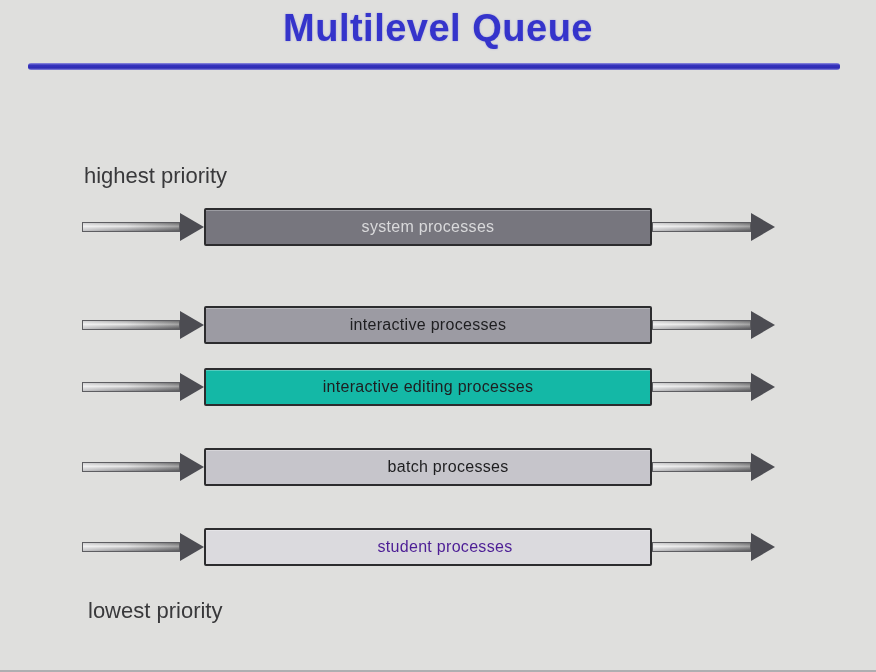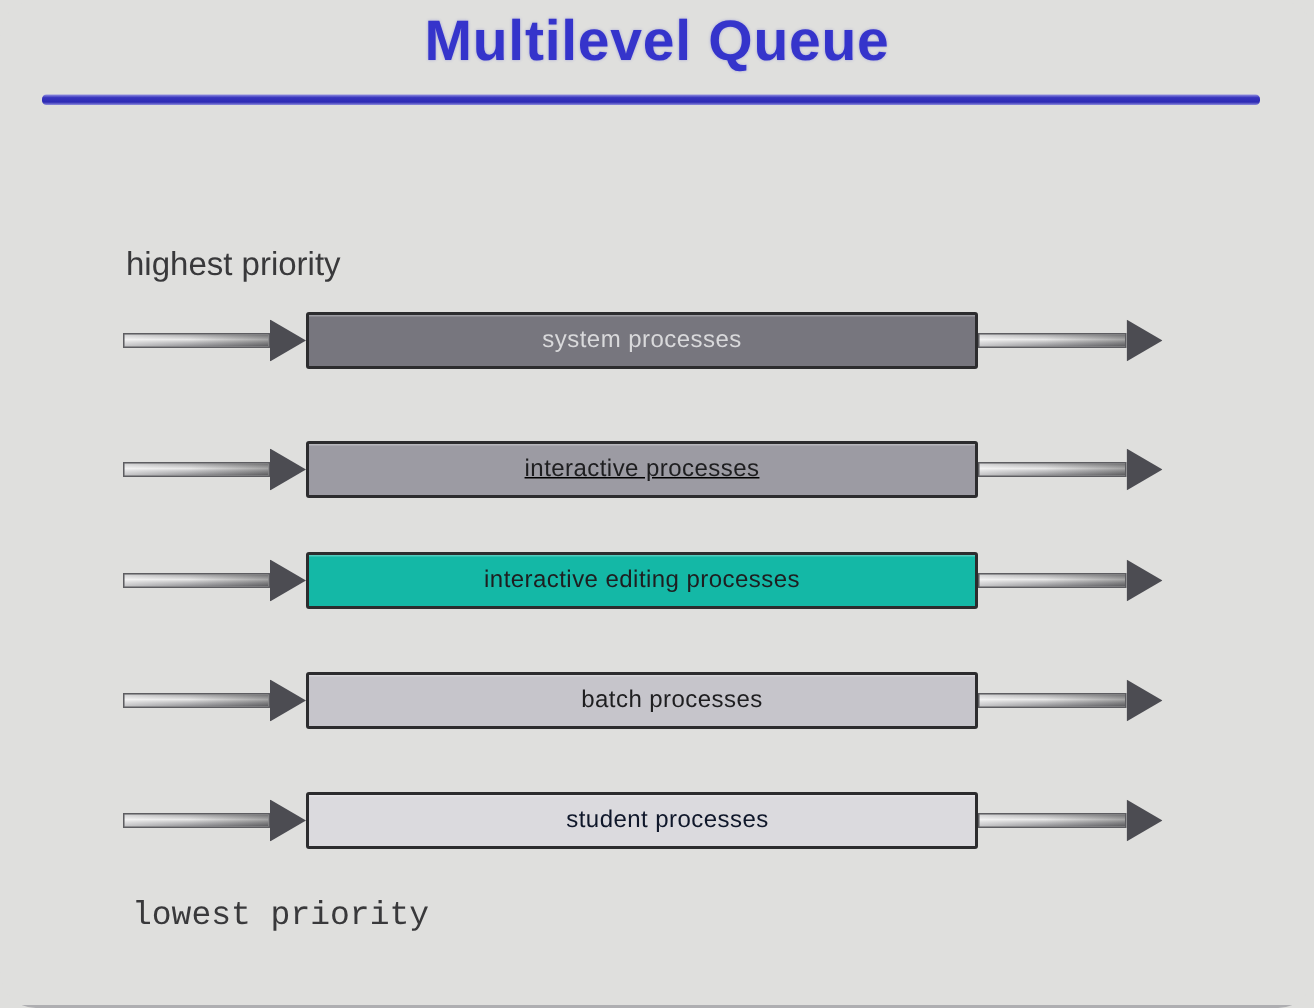--- a/index.html
+++ b/index.html
@@ -8,21 +8,20 @@
     font-family: "Liberation Sans", sans-serif;
     background: #dfdfdd;
   }
   *, *::before, *::after { box-sizing: border-box; }
 
   .stage {
     position: relative;
     width: 876px; height: 672px;
     background: var(--bg, #dfdfdd);
     overflow: hidden;
-    border-radius: 24px;
   }
 
   .title {
     position: absolute;
     top: 7px; left: 0; width: 100%;
     text-align: center;
     font-size: 38px;
     font-weight: bold;
     letter-spacing: 0.5px;
     color: var(--title-color, #3534cb);
@@ -37,21 +36,21 @@
     background: linear-gradient(to bottom,
       #9391e0 0%, #3734bd 30%, #2d2ab4 72%, #8d8bdc 100%);
   }
 
   .priority-label {
     position: absolute;
     font-size: 22px;
     color: #39393b;
   }
   .priority-label.top    { left: 84px; top: 163px; }
-  .priority-label.bottom { left: 88px; top: 598px; font-family: Liberation Mono, monospace; }
+  .priority-label.bottom { left: 88px; top: 598px; }
 
   .row {
     position: absolute;
     left: 82px;
     height: 34px;
     display: flex;
     align-items: center;
   }
 
   .shaft {
@@ -108,21 +107,21 @@
   <div class="row" style="top: 210px;">
     <div class="shaft left-shaft"></div>
     <div class="head"></div>
     <div class="qbox" style="background: rgb(119, 118, 126);">
       <span class="qlabel" style="color: rgb(217, 217, 219);">system processes</span>
     </div>
     <div class="shaft right-shaft"></div>
     <div class="head"></div>
   </div>
 
-  <div class="row" style="top: 296px; text-decoration: underline;">
+  <div class="row" style="top: 308px;">
     <div class="shaft left-shaft"></div>
     <div class="head"></div>
     <div class="qbox" style="background: rgb(156, 155, 163);">
       <span class="qlabel" style="color: rgb(30, 30, 32);">interactive processes</span>
     </div>
     <div class="shaft right-shaft"></div>
     <div class="head"></div>
   </div>
 
   <div class="row" style="top: 370px;">
@@ -142,21 +141,21 @@
       <span class="qlabel" style="color: rgb(30, 30, 32); margin-left: 40px;">batch processes</span>
     </div>
     <div class="shaft right-shaft"></div>
     <div class="head"></div>
   </div>
 
   <div class="row" style="top: 530px;">
     <div class="shaft left-shaft"></div>
     <div class="head"></div>
     <div class="qbox" style="background: rgb(219, 218, 222);">
-      <span class="qlabel" style="color: #0f172a; margin-left: 34px;">student processes</span>
+      <span class="qlabel" style="color: #4c1d95; margin-left: 34px;">student processes</span>
     </div>
     <div class="shaft right-shaft"></div>
     <div class="head"></div>
   </div>
 </div>
 
   <div class="priority-label bottom">lowest priority</div>
 
   <div class="bottom-edge"></div>
 </div>

